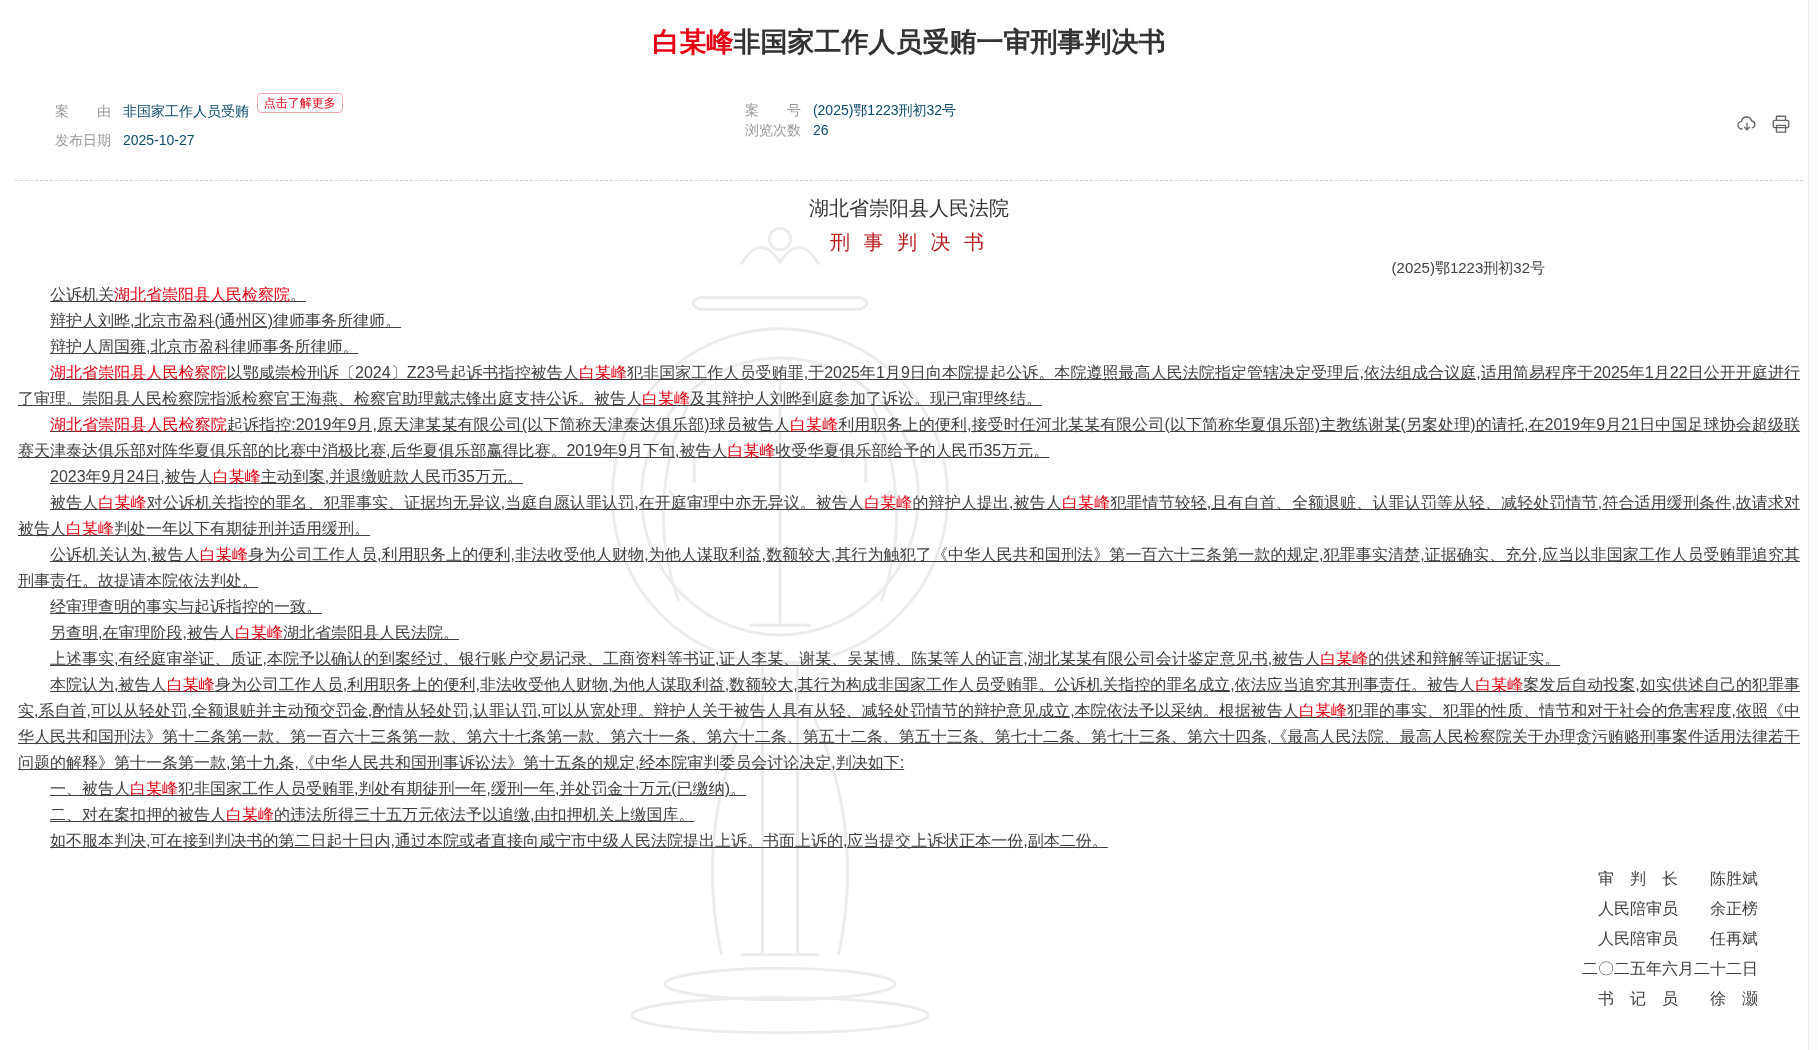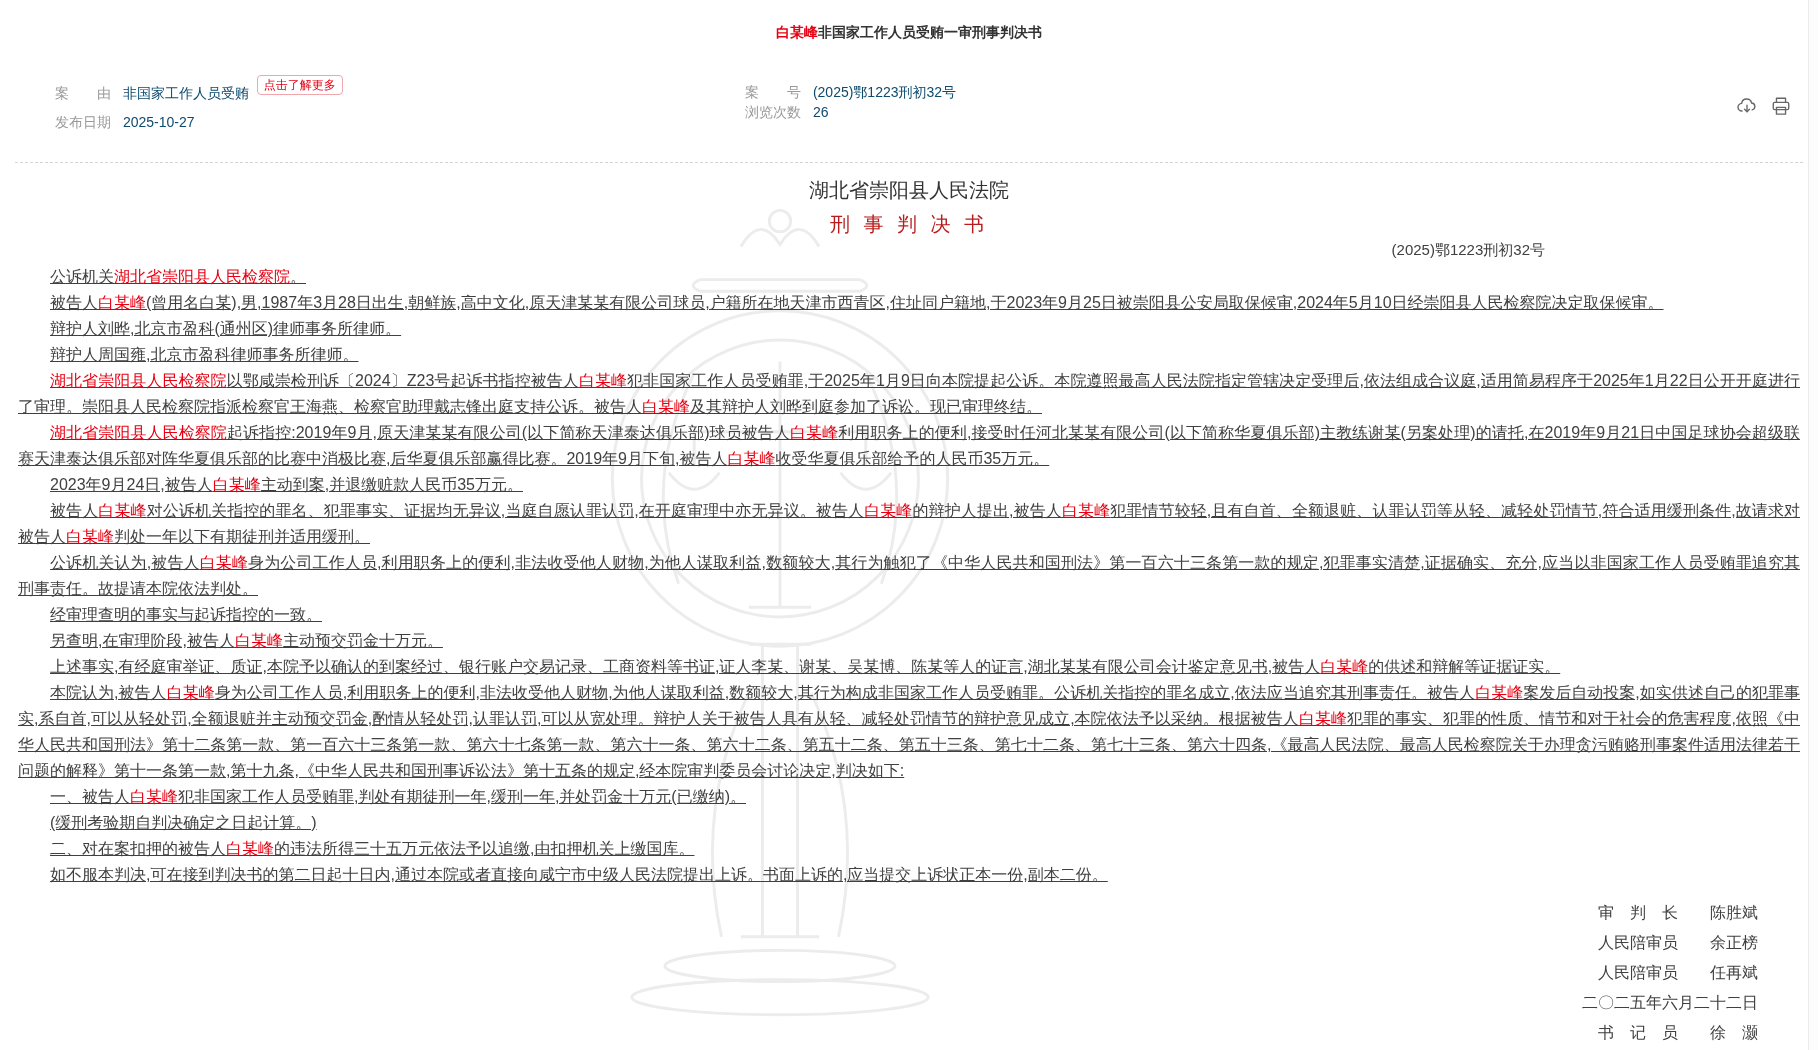--- a/index.html
+++ b/index.html
@@ -1,21 +1,21 @@
 <!DOCTYPE html>
 <html><head>
 <meta charset="utf-8">
 <style>
   html,body{margin:0;padding:0;background:#fff;}
   body{width:1818px;height:1050px;overflow:hidden;
        font-family:"Liberation Sans","DejaVu Sans",sans-serif;color:#404040;}
   .page{position:relative;width:1818px;height:1050px;background:#fff;}
 
   
-  h1.title{margin:0;padding-top:24px;text-align:center;font-size:14px;font-weight:bold;color:#333;}
+  h1.title{margin:0;padding-top:24px;text-align:center;font-size:27px;font-weight:bold;color:#333;}
   h1.title .red{color:#e60012;}
 
   .meta{position:relative;height:66px;margin-top:42px;font-size:14px;}
   .meta .label{color:#999;}
   .meta .value{color:#0c4a6e;margin-left:8px;}
   .m-cause{position:absolute;left:55px;top:0;}
   .m-caseno{position:absolute;left:745px;top:0;}
   .m-date{position:absolute;left:55px;top:30px;}
   .m-views{position:absolute;left:745px;top:20px;}
   .badge{display:inline-block;position:relative;top:-9px;margin-left:4px;
@@ -113,34 +113,32 @@
       <ellipse cx="200" cy="800" rx="118" ry="16"></ellipse>
       <ellipse cx="200" cy="832" rx="152" ry="18"></ellipse>
     </svg>
 
     <div class="court">湖北省崇阳县人民法院</div>
     <div class="doctype">刑 事 判 决 书</div>
     <div class="caseno">(2025)鄂1223刑初32号</div>
 
     <div class="body">
         <p><span>公诉机关</span><span class="red">湖北省崇阳县人民检察院</span><span>。</span></p>
-        <p><span>被告人</span><span class="red">白某峰</span><span>(曾用名白某),男,1987年3月28日出生,朝鲜族,高中文化,原天津某某有限公司球员,户籍所在地天津市西青区,住址同户籍地,于2023年9月25日被崇阳县公安局取保候审,2024年5月10日经崇阳县人民检察院决定取保候审。</span></p>
         <p><span>辩护人刘晔,北京市盈科(通州区)律师事务所律师。</span></p>
         <p><span>辩护人周国雍,北京市盈科律师事务所律师。</span></p>
         <p><span class="red">湖北省崇阳县人民检察院</span><span>以鄂咸崇检刑诉〔2024〕Z23号起诉书指控被告人</span><span class="red">白某峰</span><span>犯非国家工作人员受贿罪,于2025年1月9日向本院提起公诉。本院遵照最高人民法院指定管辖决定受理后,依法组成合议庭,适用简易程序于2025年1月22日公开开庭进行了审理。崇阳县人民检察院指派检察官王海燕、检察官助理戴志锋出庭支持公诉。被告人</span><span class="red">白某峰</span><span>及其辩护人刘晔到庭参加了诉讼。现已审理终结。</span></p>
         <p><span class="red">湖北省崇阳县人民检察院</span><span>起诉指控:2019年9月,原天津某某有限公司(以下简称天津泰达俱乐部)球员被告人</span><span class="red">白某峰</span><span>利用职务上的便利,接受时任河北某某有限公司(以下简称华夏俱乐部)主教练谢某(另案处理)的请托,在2019年9月21日中国足球协会超级联赛天津泰达俱乐部对阵华夏俱乐部的比赛中消极比赛,后华夏俱乐部赢得比赛。2019年9月下旬,被告人</span><span class="red">白某峰</span><span>收受华夏俱乐部给予的人民币35万元。</span></p>
         <p><span>2023年9月24日,被告人</span><span class="red">白某峰</span><span>主动到案,并退缴赃款人民币35万元。</span></p>
         <p><span>被告人</span><span class="red">白某峰</span><span>对公诉机关指控的罪名、犯罪事实、证据均无异议,当庭自愿认罪认罚,在开庭审理中亦无异议。被告人</span><span class="red">白某峰</span><span>的辩护人提出,被告人</span><span class="red">白某峰</span><span>犯罪情节较轻,且有自首、全额退赃、认罪认罚等从轻、减轻处罚情节,符合适用缓刑条件,故请求对被告人</span><span class="red">白某峰</span><span>判处一年以下有期徒刑并适用缓刑。</span></p>
         <p><span>公诉机关认为,被告人</span><span class="red">白某峰</span><span>身为公司工作人员,利用职务上的便利,非法收受他人财物,为他人谋取利益,数额较大,其行为触犯了《中华人民共和国刑法》第一百六十三条第一款的规定,犯罪事实清楚,证据确实、充分,应当以非国家工作人员受贿罪追究其刑事责任。故提请本院依法判处。</span></p>
         <p><span>经审理查明的事实与起诉指控的一致。</span></p>
-        <p><span>另查明,在审理阶段,被告人</span><span class="red">白某峰</span><span>主动预交罚金十万元。</span></p>
+        <p><span>另查明,在审理阶段,被告人</span><span class="red">白某峰</span><span>湖北省崇阳县人民法院。</span></p>
         <p><span>上述事实,有经庭审举证、质证,本院予以确认的到案经过、银行账户交易记录、工商资料等书证,证人李某、谢某、吴某博、陈某等人的证言,湖北某某有限公司会计鉴定意见书,被告人</span><span class="red">白某峰</span><span>的供述和辩解等证据证实。</span></p>
         <p><span>本院认为,被告人</span><span class="red">白某峰</span><span>身为公司工作人员,利用职务上的便利,非法收受他人财物,为他人谋取利益,数额较大,其行为构成非国家工作人员受贿罪。公诉机关指控的罪名成立,依法应当追究其刑事责任。被告人</span><span class="red">白某峰</span><span>案发后自动投案,如实供述自己的犯罪事实,系自首,可以从轻处罚,全额退赃并主动预交罚金,酌情从轻处罚,认罪认罚,可以从宽处理。辩护人关于被告人具有从轻、减轻处罚情节的辩护意见成立,本院依法予以采纳。根据被告人</span><span class="red">白某峰</span><span>犯罪的事实、犯罪的性质、情节和对于社会的危害程度,依照《中华人民共和国刑法》第十二条第一款、第一百六十三条第一款、第六十七条第一款、第六十一条、第六十二条、第五十二条、第五十三条、第七十二条、第七十三条、第六十四条,《最高人民法院、最高人民检察院关于办理贪污贿赂刑事案件适用法律若干问题的解释》第十一条第一款,第十九条,《中华人民共和国刑事诉讼法》第十五条的规定,经本院审判委员会讨论决定,判决如下:</span></p>
         <p><span>一、被告人</span><span class="red">白某峰</span><span>犯非国家工作人员受贿罪,判处有期徒刑一年,缓刑一年,并处罚金十万元(已缴纳)。</span></p>
-        <p><span>(缓刑考验期自判决确定之日起计算。)</span></p>
         <p><span>二、对在案扣押的被告人</span><span class="red">白某峰</span><span>的违法所得三十五万元依法予以追缴,由扣押机关上缴国库。</span></p>
         <p><span>如不服本判决,可在接到判决书的第二日起十日内,通过本院或者直接向咸宁市中级人民法院提出上诉。书面上诉的,应当提交上诉状正本一份,副本二份。</span></p>
       </div>
 
     <div class="sigs">
         <div>审　判　长　　陈胜斌</div>
         <div>人民陪审员　　余正榜</div>
         <div>人民陪审员　　任再斌</div>
         <div>二〇二五年六月二十二日</div>
         <div>书　记　员　　徐　灏</div>

